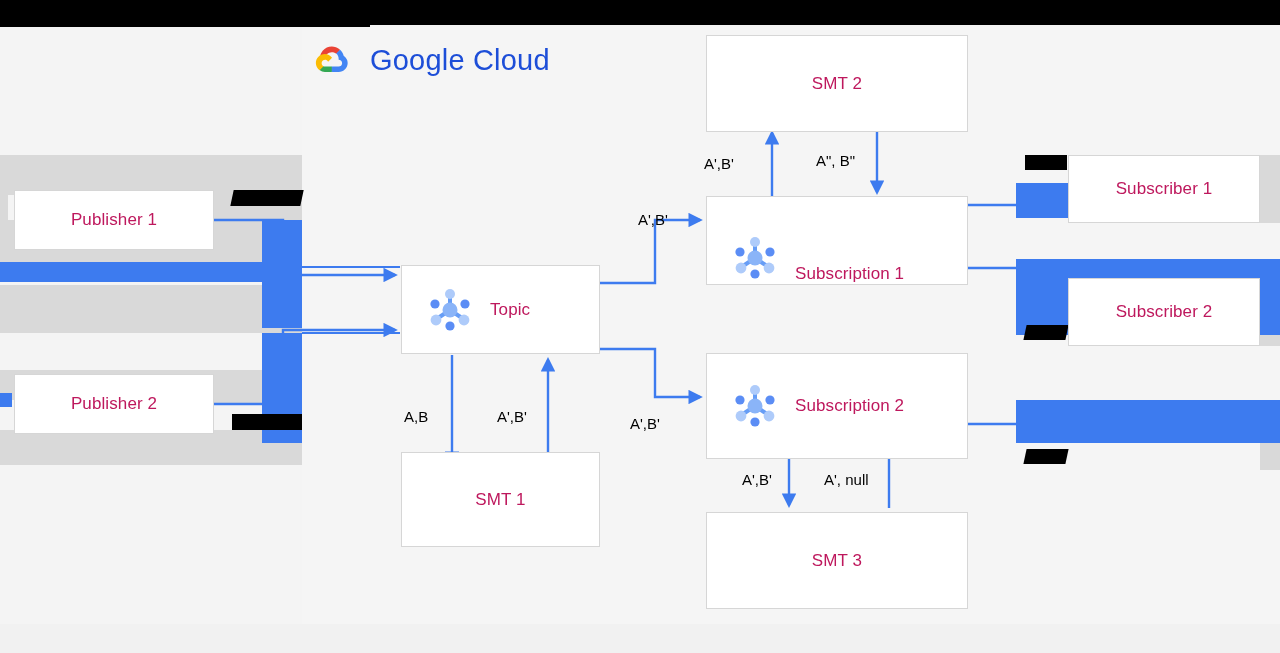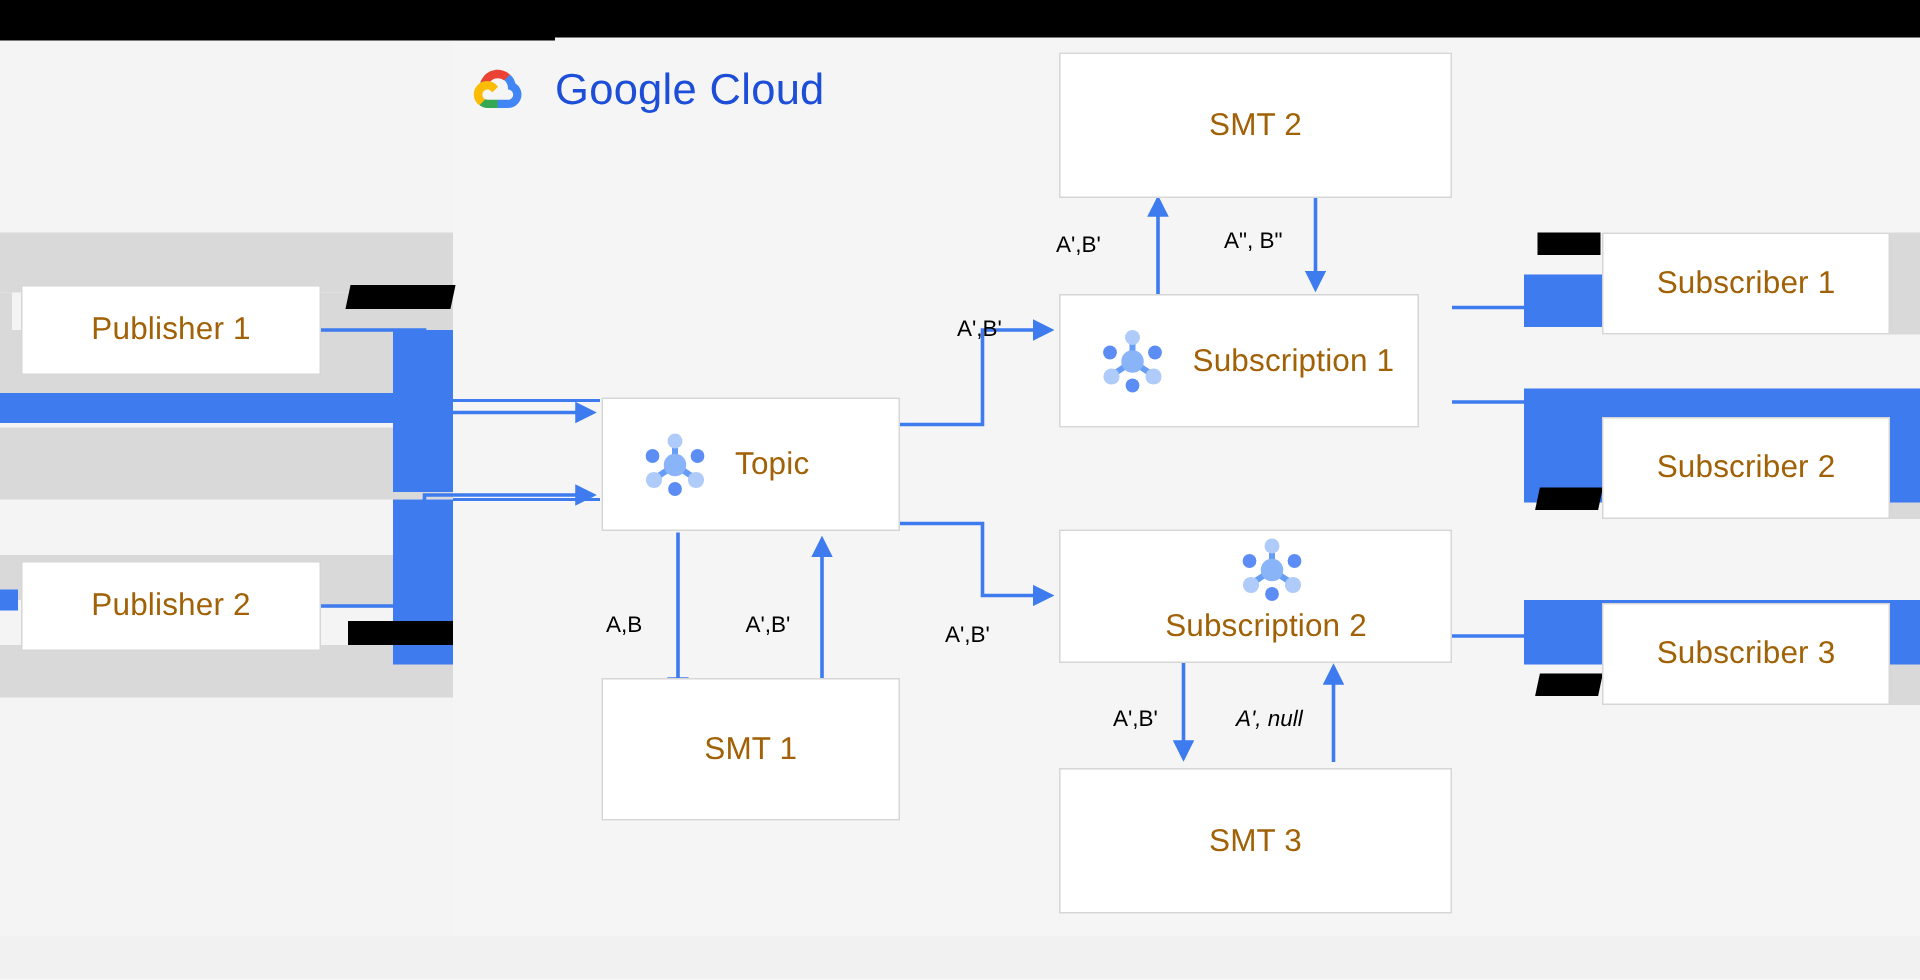--- a/index.html
+++ b/index.html
@@ -43,22 +43,22 @@
   
   .node {
     background:#ffffff;
     border:1px solid #d6d6d6;
     box-sizing:border-box;
     display:flex;
     align-items:center;
     justify-content:center;
   }
   .node-label {
-    font-size:21px;
-    color:#a16207;
+    font-size:17px;
+    color:#be185d;
     letter-spacing:0.1px;
     white-space:nowrap;
   }
   .node.with-icon { justify-content:flex-start; }
   .node.with-icon .node-label { margin-left:14px; }
 
   
   .pubsub-icon { margin-left:22px; flex:0 0 auto; }
 
   
@@ -199,37 +199,37 @@
   </div>
 
   <div class="abs node" style="left:706px;top:35px;width:262px;height:97px;">
     <span class="node-label">SMT 2</span>
   </div>
 
   <div class="abs node" style="left:706px;top:512px;width:262px;height:97px;">
     <span class="node-label">SMT 3</span>
   </div>
 
-  <div class="abs node with-icon" style="left:706px;top:196px;width:240px;height:89px;">
+  <div class="abs node with-icon" style="left:706px;top:196px;width:262px;height:89px;align-items:flex-end;">
     <svg class="pubsub-icon" width="52" height="52" viewBox="0 0 52 52">
       <line x1="26" y1="26" x2="26" y2="12" stroke="#669df6" stroke-width="4"></line>
       <line x1="26" y1="26" x2="14" y2="34" stroke="#669df6" stroke-width="4"></line>
       <line x1="26" y1="26" x2="38" y2="34" stroke="#669df6" stroke-width="4"></line>
       <circle cx="26" cy="26" r="7.5" fill="#8ab4f8"></circle>
       <circle cx="26" cy="10" r="5" fill="#aecbfa"></circle>
       <circle cx="11" cy="20" r="4.6" fill="#5b8df5"></circle>
       <circle cx="41" cy="20" r="4.6" fill="#5b8df5"></circle>
       <circle cx="12" cy="36" r="5.4" fill="#aecbfa"></circle>
       <circle cx="40" cy="36" r="5.4" fill="#aecbfa"></circle>
       <circle cx="26" cy="42" r="4.6" fill="#5b8df5"></circle>
     </svg>
     <span class="node-label">Subscription 1</span>
   </div>
 
-  <div class="abs node with-icon" style="left:706px;top:353px;width:262px;height:89px;flex-direction:column;">
+  <div class="abs node with-icon" style="left:706px;top:353px;width:262px;height:106px;">
     <svg class="pubsub-icon" width="52" height="52" viewBox="0 0 52 52">
       <line x1="26" y1="26" x2="26" y2="12" stroke="#669df6" stroke-width="4"></line>
       <line x1="26" y1="26" x2="14" y2="34" stroke="#669df6" stroke-width="4"></line>
       <line x1="26" y1="26" x2="38" y2="34" stroke="#669df6" stroke-width="4"></line>
       <circle cx="26" cy="26" r="7.5" fill="#8ab4f8"></circle>
       <circle cx="26" cy="10" r="5" fill="#aecbfa"></circle>
       <circle cx="11" cy="20" r="4.6" fill="#5b8df5"></circle>
       <circle cx="41" cy="20" r="4.6" fill="#5b8df5"></circle>
       <circle cx="12" cy="36" r="5.4" fill="#aecbfa"></circle>
       <circle cx="40" cy="36" r="5.4" fill="#aecbfa"></circle>
@@ -239,26 +239,23 @@
   </div>
 
   <div class="abs node" style="left:1068px;top:155px;width:192px;height:68px;">
     <span class="node-label">Subscriber 1</span>
   </div>
 
   <div class="abs node" style="left:1068px;top:278px;width:192px;height:68px;">
     <span class="node-label">Subscriber 2</span>
   </div>
 
-  <div class="abs node" style="left:1068px;top:402px;width:192px;height:68px;">
-    <span class="node-label">Subscriber 3</span>
-  </div>
 
   <div class="abs edge-label" style="left:404px;top:408px;">A,B</div>
   <div class="abs edge-label" style="left:497px;top:408px;">A',B'</div>
   <div class="abs edge-label" style="left:638px;top:211px;">A',B'</div>
   <div class="abs edge-label" style="left:630px;top:415px;">A',B'</div>
   <div class="abs edge-label" style="left:704px;top:155px;">A',B'</div>
   <div class="abs edge-label" style="left:816px;top:152px;">A", B"</div>
   <div class="abs edge-label" style="left:742px;top:471px;">A',B'</div>
-  <div class="abs edge-label" style="left:824px;top:471px;font-style:italic;">A', null</div>
+  <div class="abs edge-label" style="left:824px;top:471px;">A', null</div>
 
 </div>
 
 </body></html>

